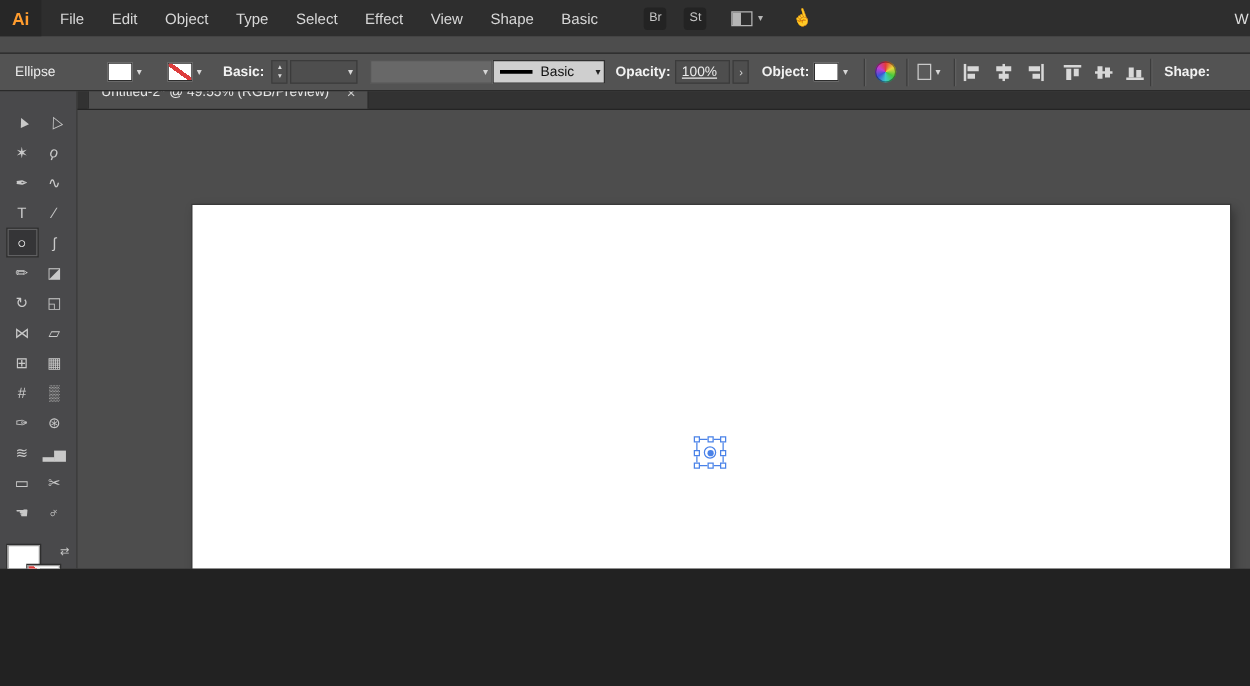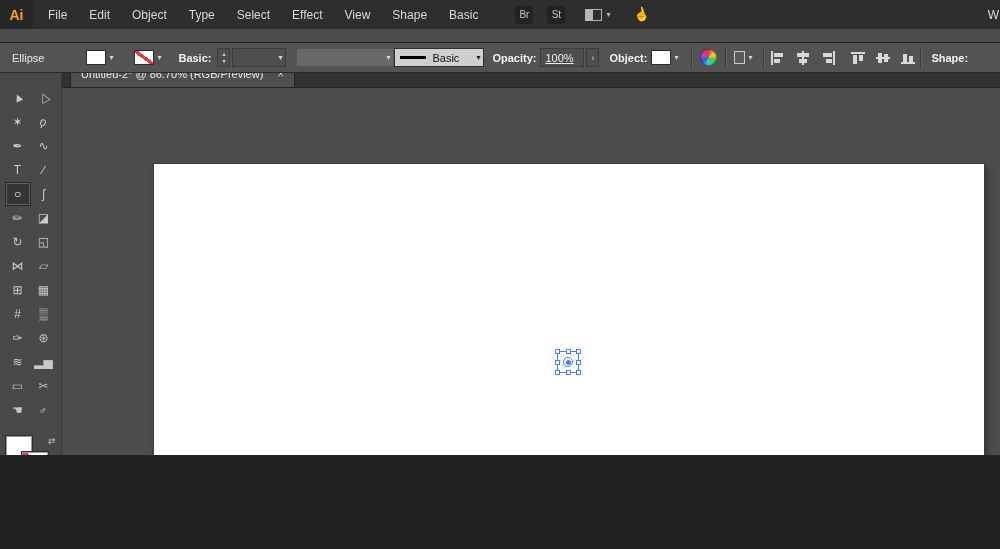--- a/index.html
+++ b/index.html
@@ -260,21 +260,21 @@
             <rect x="9" y="5" width="4" height="6" fill="#d8d8d8"></rect>
           </svg></span>
       </span>
 
     <span class="vsep ml4"></span>
     <span class="cb-label ml10">Shape:</span>
   </div>
 
   <div class="tabstrip">
     <div class="doc-tab">
-      <span>Untitled-2* @ 86.70% (RGB/Preview)</span>
+      <span>Untitled-2* @ 49.55% (RGB/Preview)</span>
       <span class="tab-close">×</span>
     </div>
   </div>
 
   <div class="left-col">
     <div class="collapse">«</div>
     <div class="tool-grid" id="tool-grid">
         <div class="tool">
           <span class="glyph" style="transform: rotate(-115deg);">►</span>
         </div>

